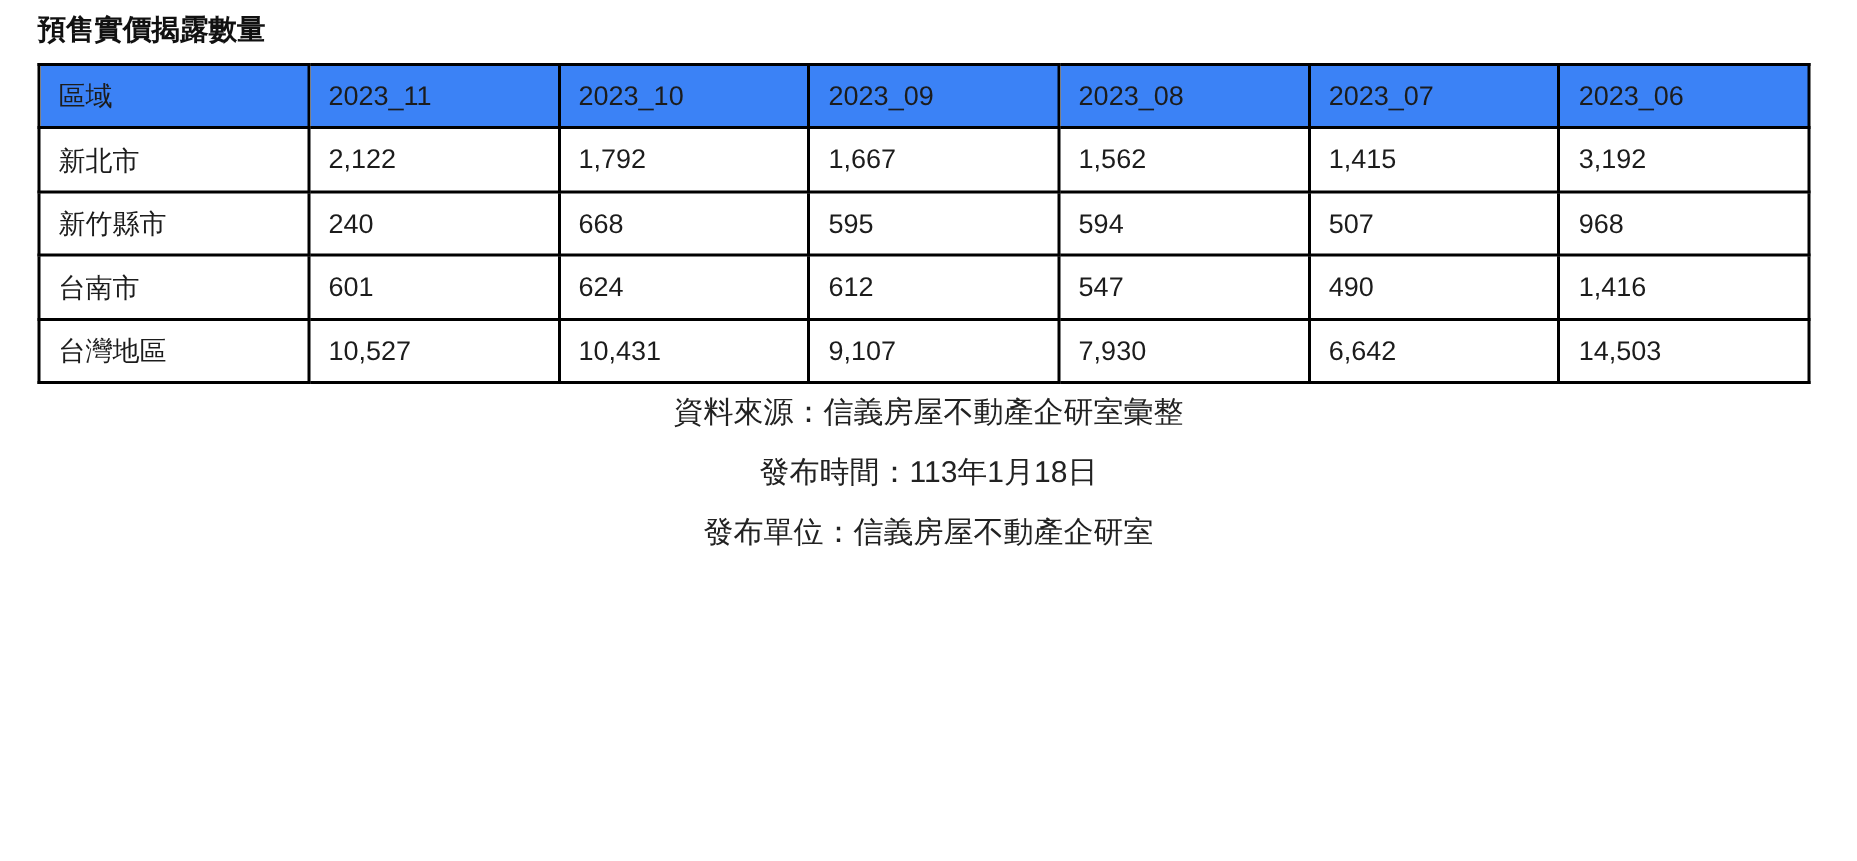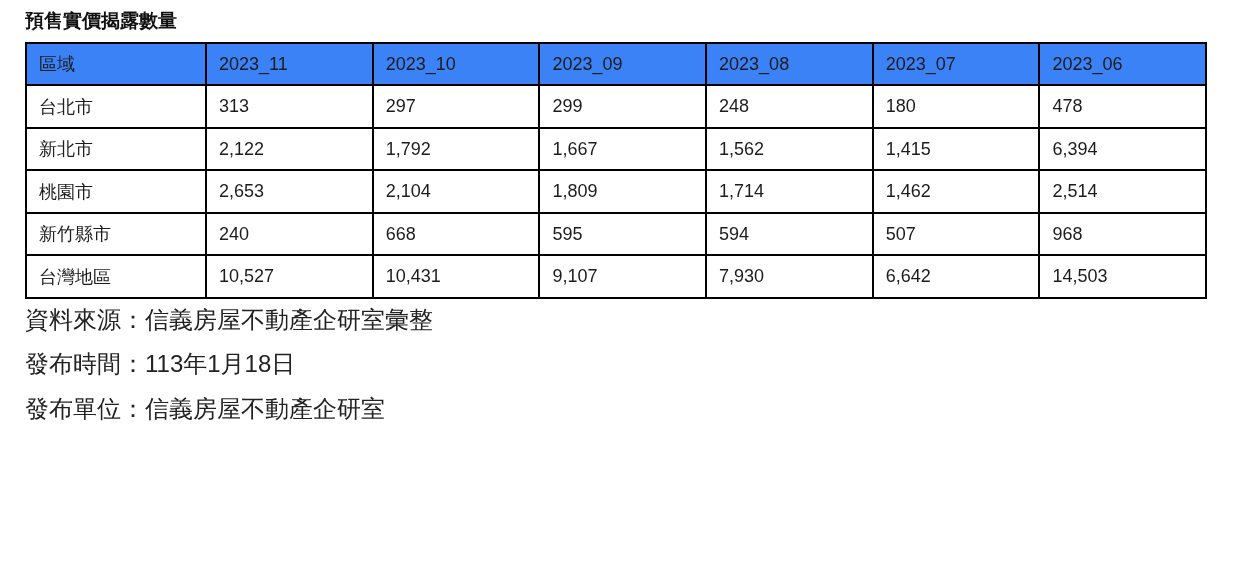--- a/index.html
+++ b/index.html
@@ -40,24 +40,25 @@
       height: 42.5px;
       color: #1c1c1c;
       white-space: nowrap;
       overflow: hidden;
     }
     table.data-table th {
       background: #3b82f6;
     }
     .footer { margin-top: 8px; }
     .footer-line {
-      font-size: 24px;
+      font-size: 20px;
       color: #222222;
       margin: 0 0 18px 0;
       line-height: 1.1;
+      text-align: center;
     }
   </style>
 </head>
 <body>
 
 <div class="page">
 
   <h1 class="page-title">預售實價揭露數量</h1>
 
   <table class="data-table">
@@ -76,54 +77,45 @@
         <th>2023_11</th>
         <th>2023_10</th>
         <th>2023_09</th>
         <th>2023_08</th>
         <th>2023_07</th>
         <th>2023_06</th>
       </tr>
     </thead>
     <tbody>
       <tr>
-        <td>台北市</td>
-        <td>313</td>
-        <td>297</td>
-        <td>299</td>
-        <td>248</td>
-        <td>180</td>
-        <td>478</td>
-      </tr>
-      <tr>
         <td>新北市</td>
         <td>2,122</td>
         <td>1,792</td>
         <td>1,667</td>
         <td>1,562</td>
         <td>1,415</td>
-        <td>6,394</td>
-      </tr>
-      <tr>
-        <td>桃園市</td>
-        <td>2,653</td>
-        <td>2,104</td>
-        <td>1,809</td>
-        <td>1,714</td>
-        <td>1,462</td>
-        <td>2,514</td>
+        <td>3,192</td>
       </tr>
       <tr>
         <td>新竹縣市</td>
         <td>240</td>
         <td>668</td>
         <td>595</td>
         <td>594</td>
         <td>507</td>
         <td>968</td>
+      </tr>
+      <tr>
+        <td>台南市</td>
+        <td>601</td>
+        <td>624</td>
+        <td>612</td>
+        <td>547</td>
+        <td>490</td>
+        <td>1,416</td>
       </tr>
       <tr>
         <td>台灣地區</td>
         <td>10,527</td>
         <td>10,431</td>
         <td>9,107</td>
         <td>7,930</td>
         <td>6,642</td>
         <td>14,503</td>
       </tr>

